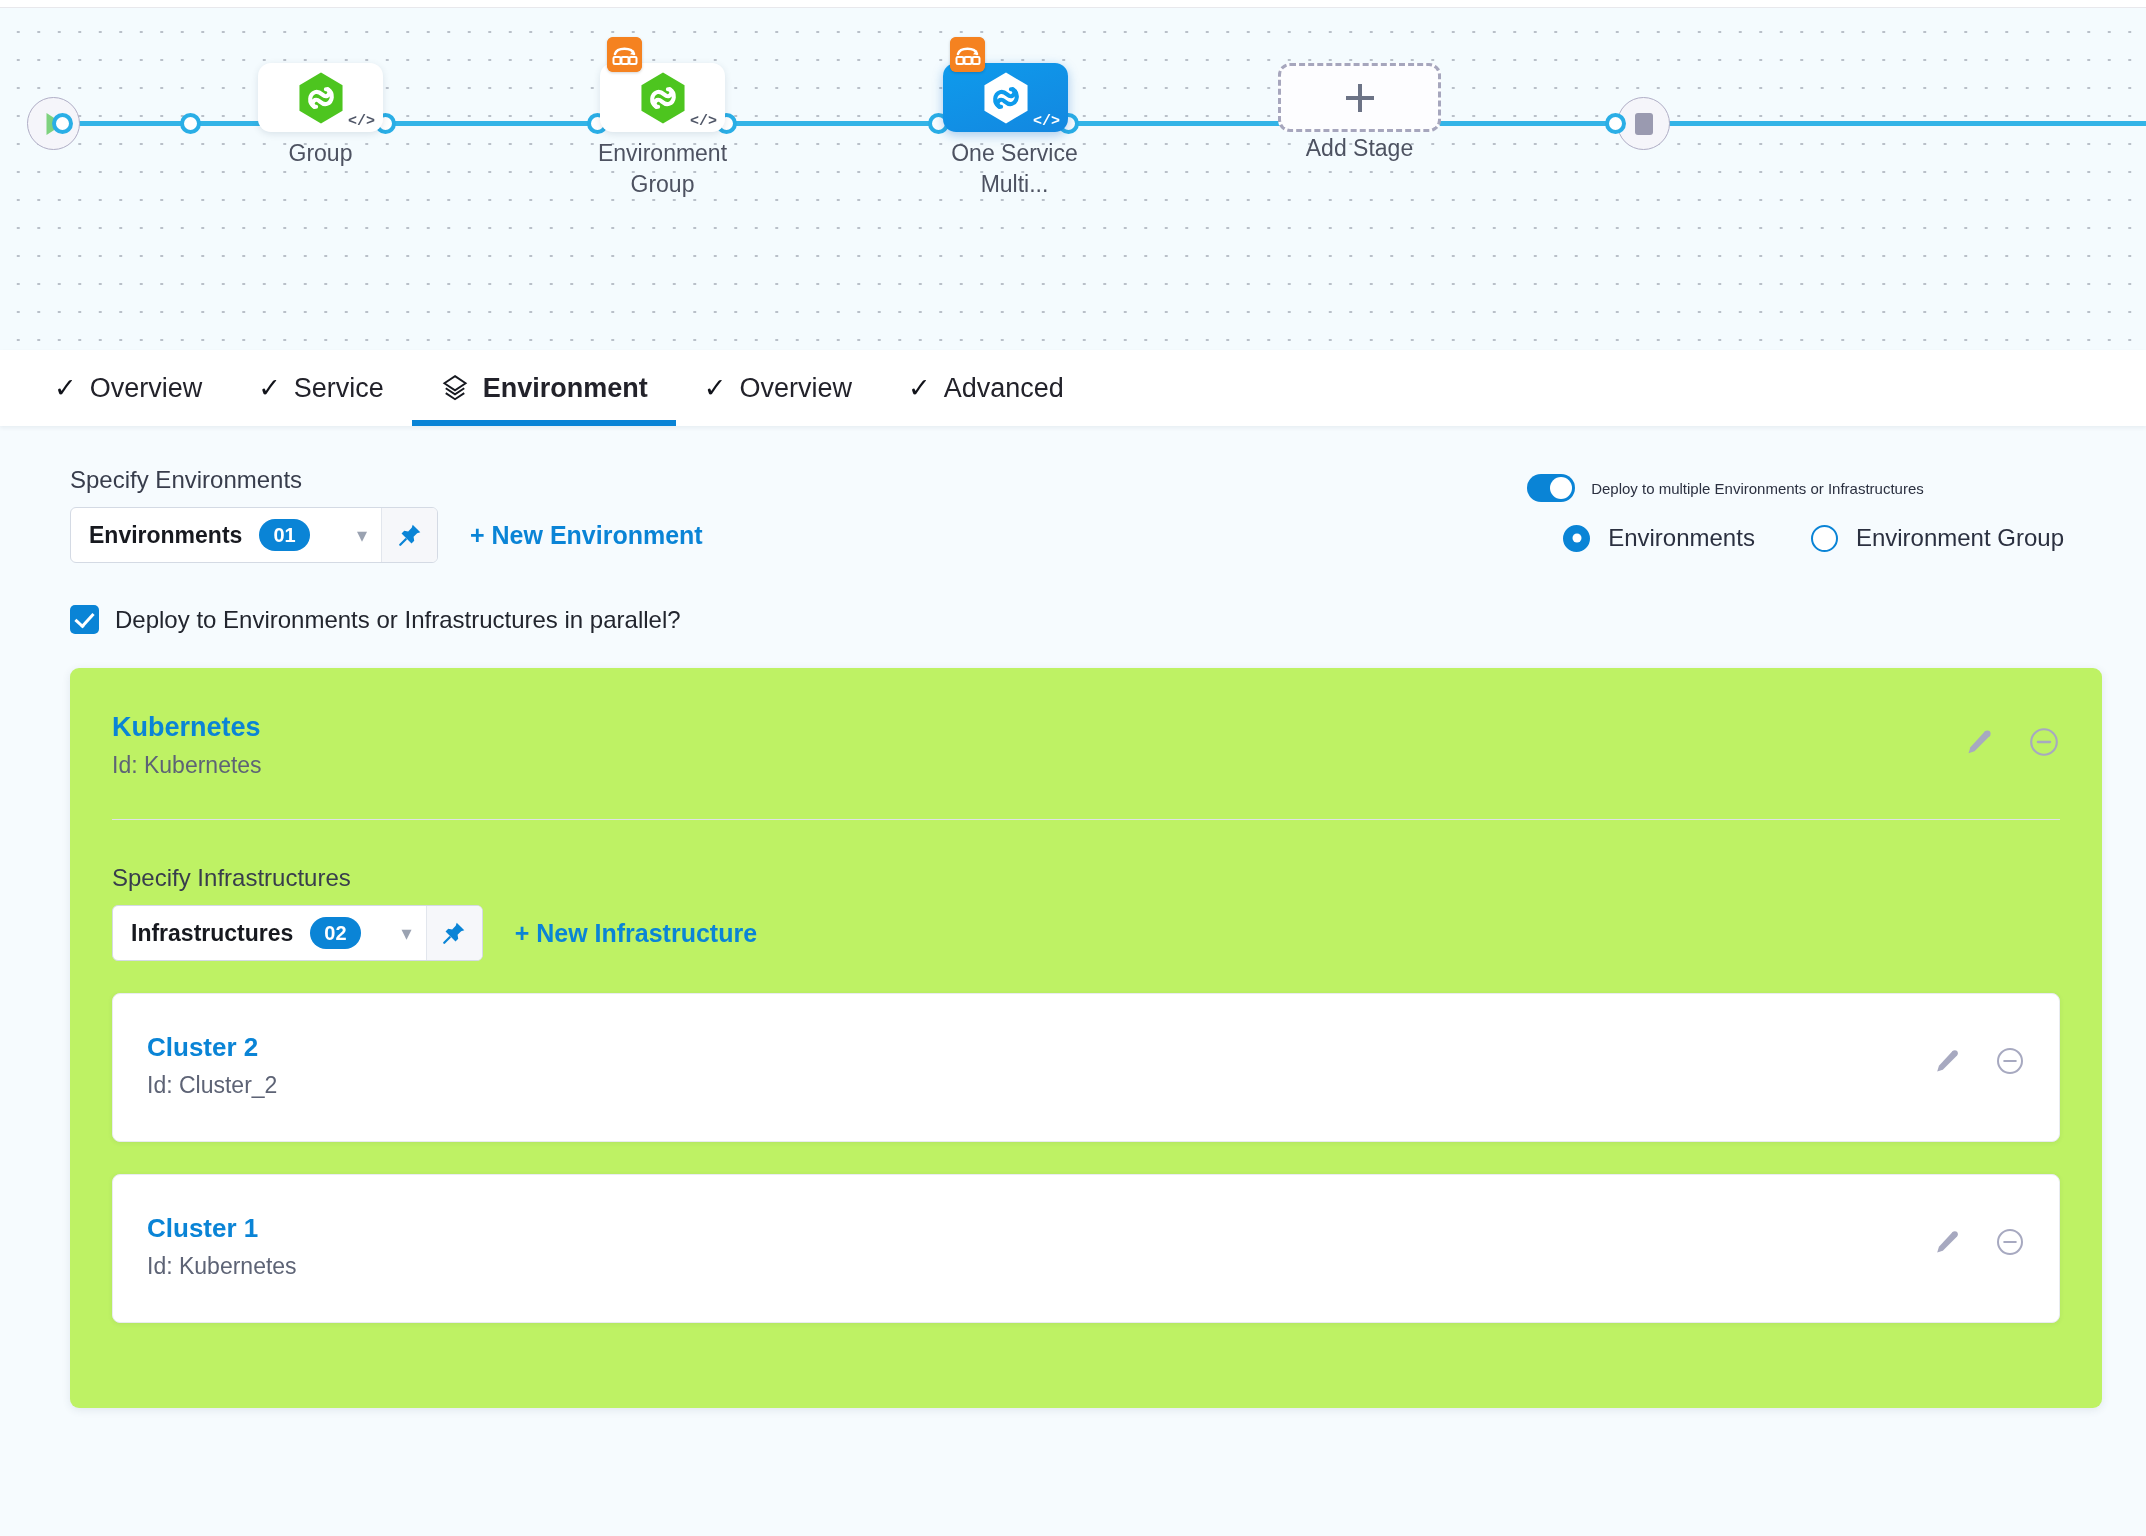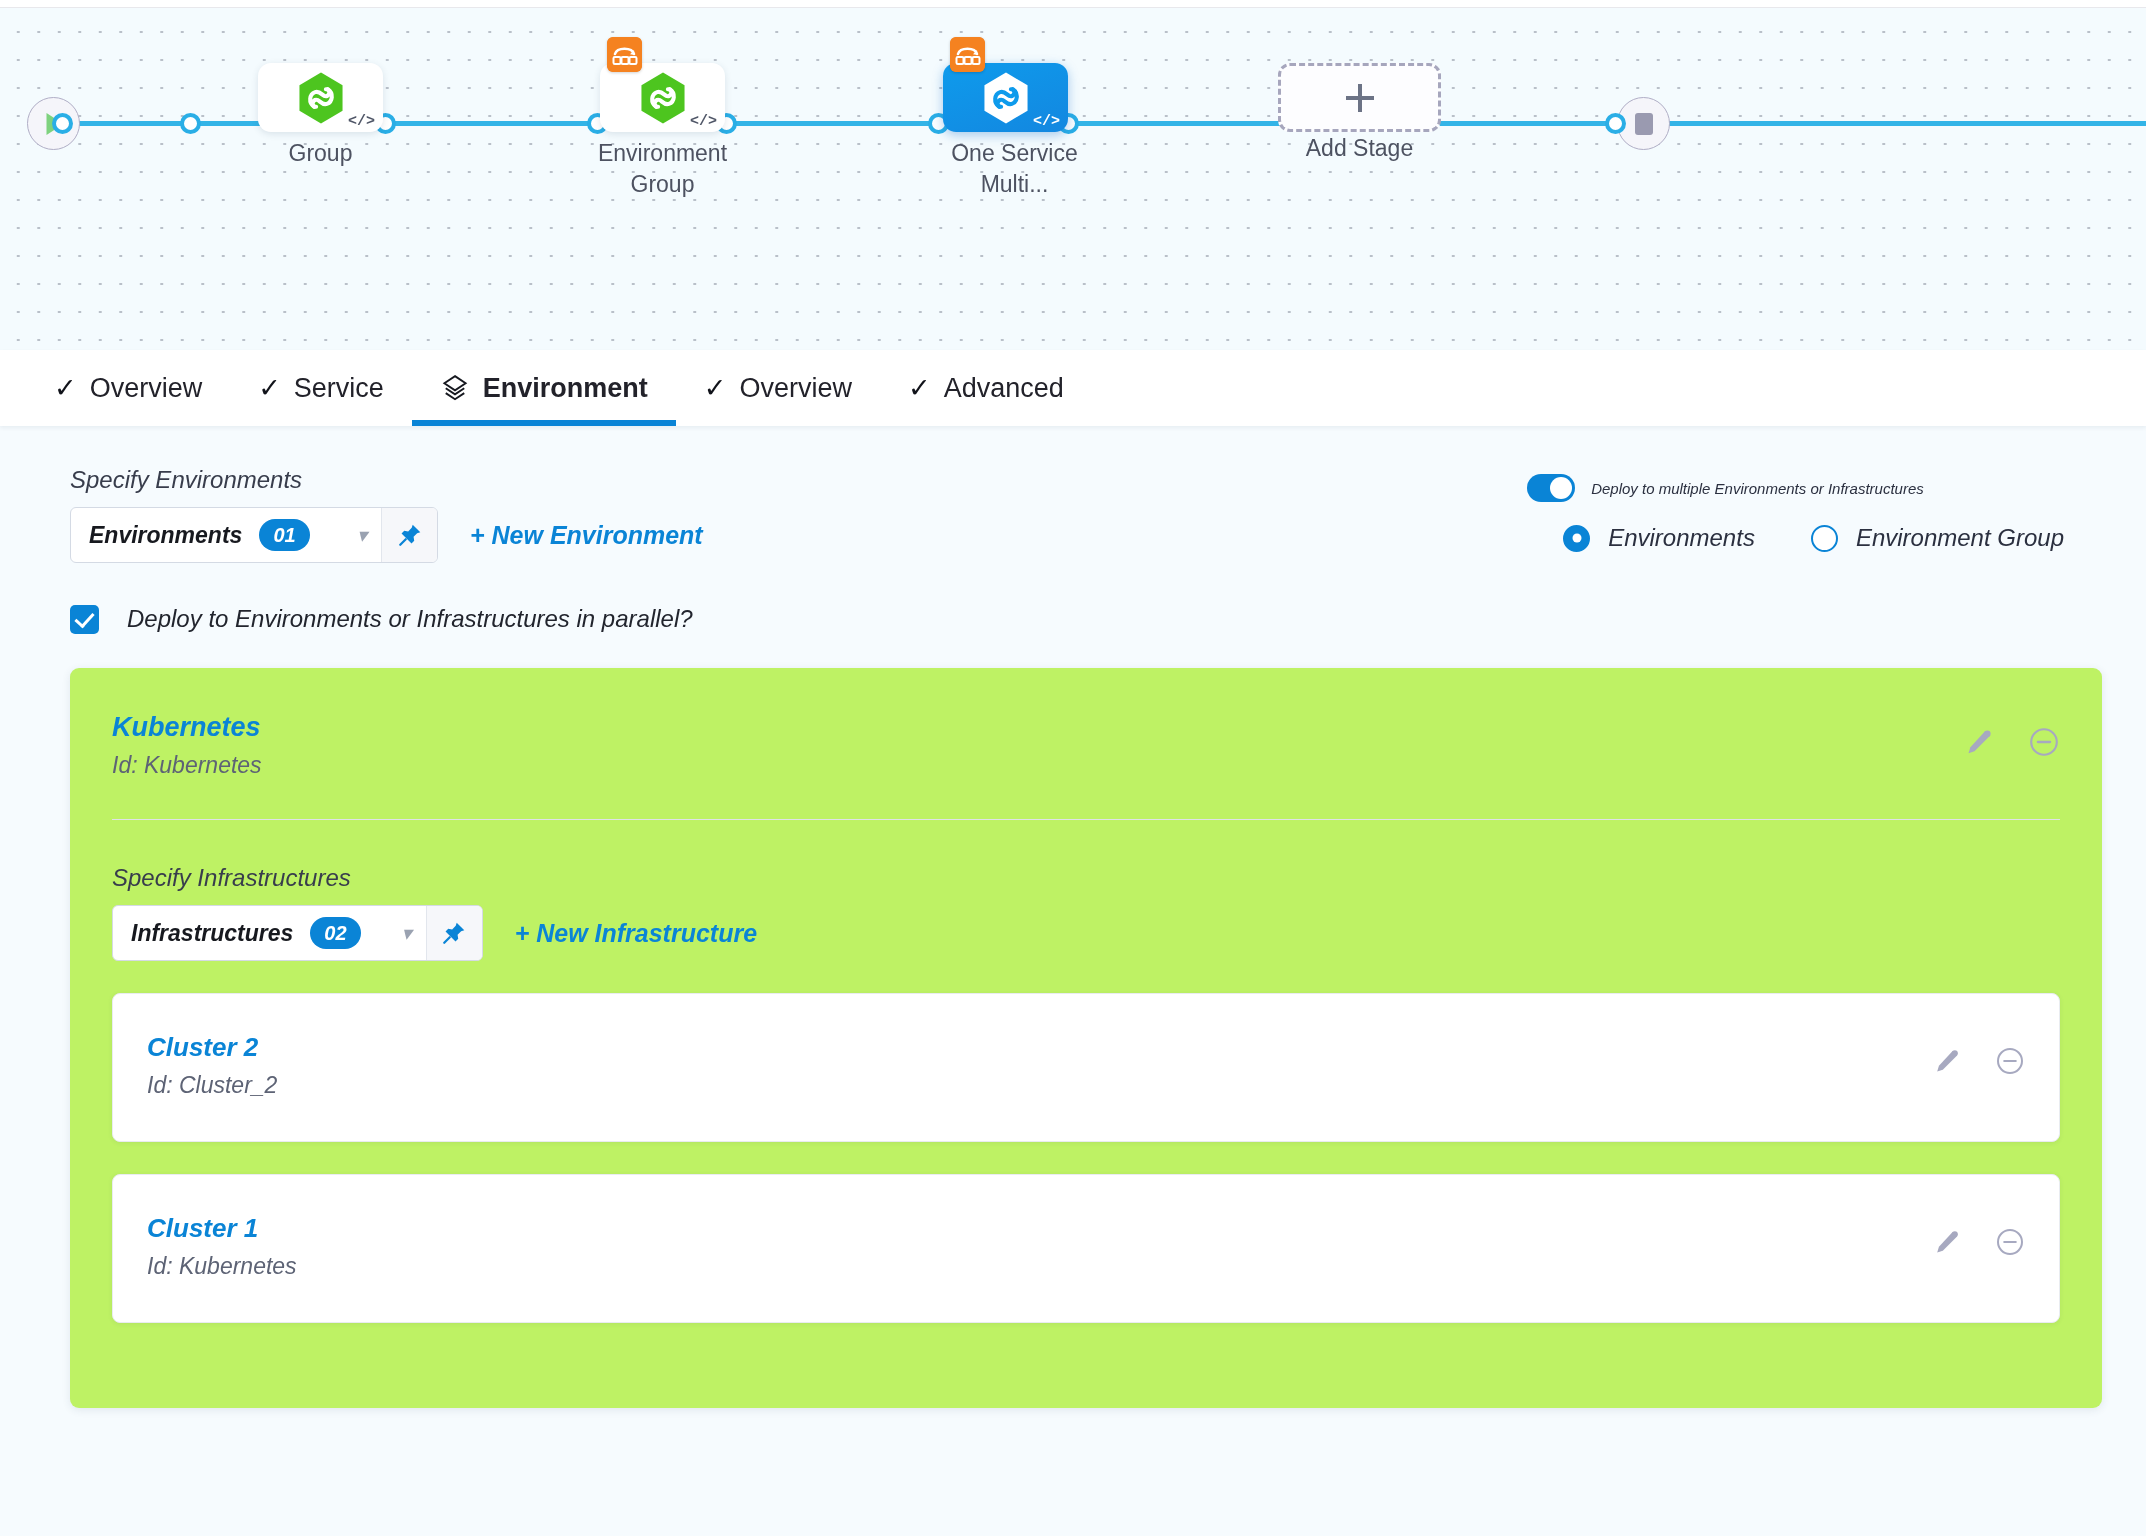--- a/index.html
+++ b/index.html
@@ -163,21 +163,20 @@
     left: 0; right: 0; bottom: 0;
     height: 6px;
     background: #0a84d6;
   }
 
   
   #content {
     padding: 40px 0 12px 0;
     height: calc(1536px - 8px - 342px - 76px);
     position: relative;
-    font-style: italic;
   }
   .row-top {
     display: flex;
     justify-content: space-between;
     padding: 0 44px 0 70px;
   }
   .field-label {
     font-size: 24px;
     color: #383d4c;
     margin-bottom: 13px;
@@ -275,21 +274,22 @@
     top: 50%; left: 50%;
     transform: translate(-50%,-50%);
     width: 9px; height: 9px;
     border-radius: 50%;
     background: #ffffff;
   }
   .radio-label { font-size: 24px; color: #2b3040; margin-right: 38px; }
 
   .checkbox-row {
     display: flex;
-    gap: 28px;
+    align-items: center;
+    gap: 16px;
     padding: 0 0 0 70px;
     margin-top: 42px;
   }
   .cbox {
     width: 29px; height: 29px;
     border-radius: 5px;
     background: #0a84d6;
     position: relative;
     flex: 0 0 auto;
   }

